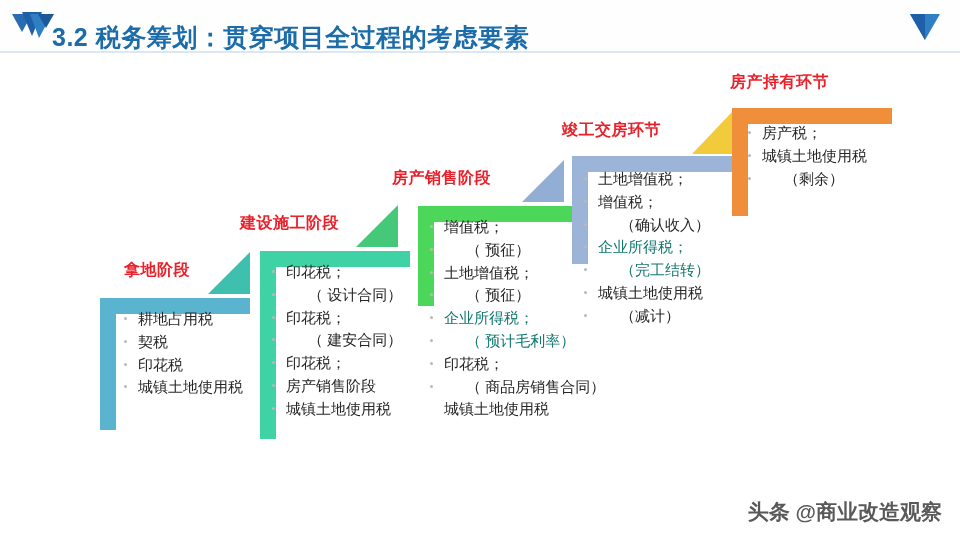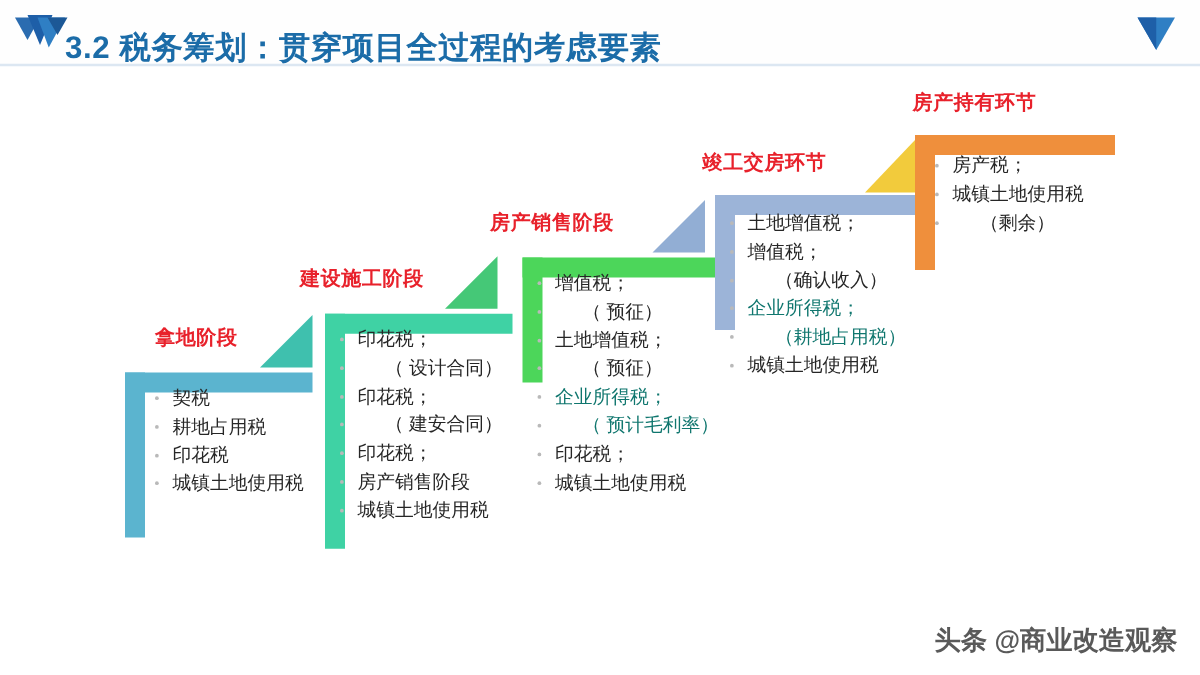--- a/index.html
+++ b/index.html
@@ -77,22 +77,22 @@
   </div>
 
   <div class="stage" style="left:100px;top:250px;">
     <div class="stage-title" style="left:24px;top:10px;">拿地阶段</div>
     <div class="riser" style="left:108px;top:2px;border-left:42px solid transparent;border-bottom:42px solid #3fc0ae;"></div>
     <div class="bracket" style="left:0px;top:48px;">
       <div class="hbar" style="width:150px;height:16px;background:#5bb4cf;"></div>
       <div class="vbar" style="width:16px;height:132px;background:#5bb4cf;"></div>
     </div>
     <div class="items" style="left:20px;top:58px;width:180px;">
+      <div class="item"><span class="dot"></span><span>耕地占用税</span></div>
       <div class="item"><span class="dot"></span><span>契税</span></div>
-      <div class="item"><span class="dot"></span><span>耕地占用税</span></div>
       <div class="item"><span class="dot"></span><span>印花税</span></div>
       <div class="item"><span class="dot"></span><span>城镇土地使用税</span></div>
     </div>
   </div>
 
   <div class="stage" style="left:240px;top:203px;">
     <div class="stage-title" style="left:0px;top:10px;">建设施工阶段</div>
     <div class="riser" style="left:116px;top:2px;border-left:42px solid transparent;border-bottom:42px solid #45c877;"></div>
     <div class="bracket" style="left:20px;top:48px;">
       <div class="hbar" style="width:150px;height:16px;background:#3fd2a4;"></div>
@@ -117,39 +117,40 @@
       <div class="vbar" style="width:16px;height:100px;background:#4cd65a;"></div>
     </div>
     <div class="items" style="left:34px;top:58px;width:230px;">
       <div class="item"><span class="dot"></span><span>增值税；</span></div>
       <div class="item sub"><span class="dot"></span><span>（ 预征）</span></div>
       <div class="item"><span class="dot"></span><span>土地增值税；</span></div>
       <div class="item sub"><span class="dot"></span><span>（ 预征）</span></div>
       <div class="item red"><span class="dot"></span><span>企业所得税；</span></div>
       <div class="item sub red"><span class="dot"></span><span>（ 预计毛利率）</span></div>
       <div class="item"><span class="dot"></span><span>印花税；</span></div>
-      <div class="item sub"><span class="dot"></span></div>
+      <div class="item sub"><span class="dot"></span><span>（ 商品房销售合同）</span></div>
       <div class="item nodot"><span>城镇土地使用税</span></div>
     </div>
   </div>
 
   <div class="stage" style="left:558px;top:110px;">
     <div class="stage-title" style="left:4px;top:10px;">竣工交房环节</div>
     <div class="riser" style="left:134px;top:2px;border-left:40px solid transparent;border-bottom:42px solid #f2cb3c;"></div>
     <div class="bracket" style="left:14px;top:46px;">
       <div class="hbar" style="width:160px;height:16px;background:#9cb4d8;"></div>
       <div class="vbar" style="width:16px;height:108px;background:#9cb4d8;"></div>
     </div>
     <div class="items" style="left:22px;top:58px;width:220px;">
       <div class="item"><span class="dot"></span><span>土地增值税；</span></div>
       <div class="item"><span class="dot"></span><span>增值税；</span></div>
       <div class="item sub"><span class="dot"></span><span>（确认收入）</span></div>
       <div class="item red"><span class="dot"></span><span>企业所得税；</span></div>
-      <div class="item sub red"><span class="dot"></span><span>（耕地占用税）</span></div>
+      <div class="item sub red"><span class="dot"></span><span>（完工结转）</span></div>
       <div class="item"><span class="dot"></span><span>城镇土地使用税</span></div>
+      <div class="item sub"><span class="dot"></span><span>（减计）</span></div>
     </div>
   </div>
 
   <div class="stage" style="left:716px;top:62px;">
     <div class="stage-title" style="left:14px;top:10px;">房产持有环节</div>
     <div class="bracket" style="left:16px;top:46px;">
       <div class="hbar" style="width:160px;height:16px;background:#ef8f3c;"></div>
       <div class="vbar" style="width:16px;height:108px;background:#ef8f3c;"></div>
     </div>
     <div class="items" style="left:28px;top:60px;width:220px;">

